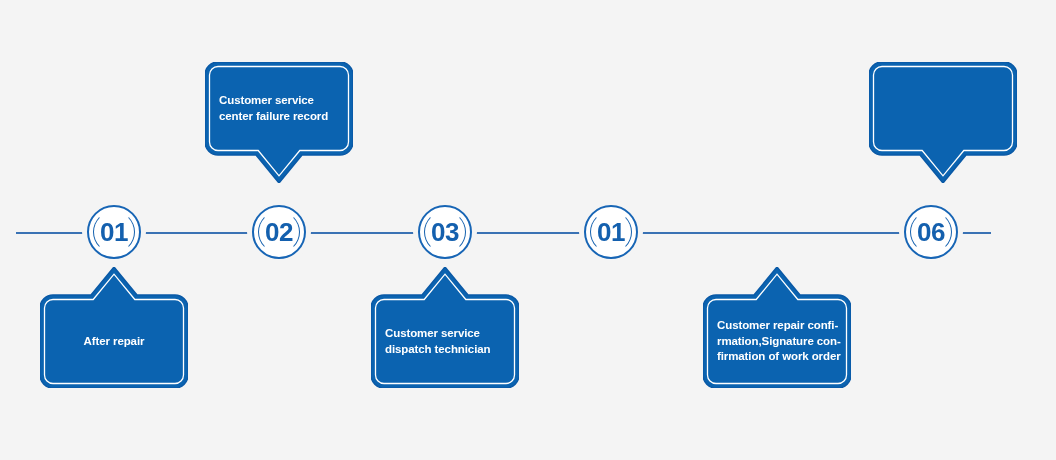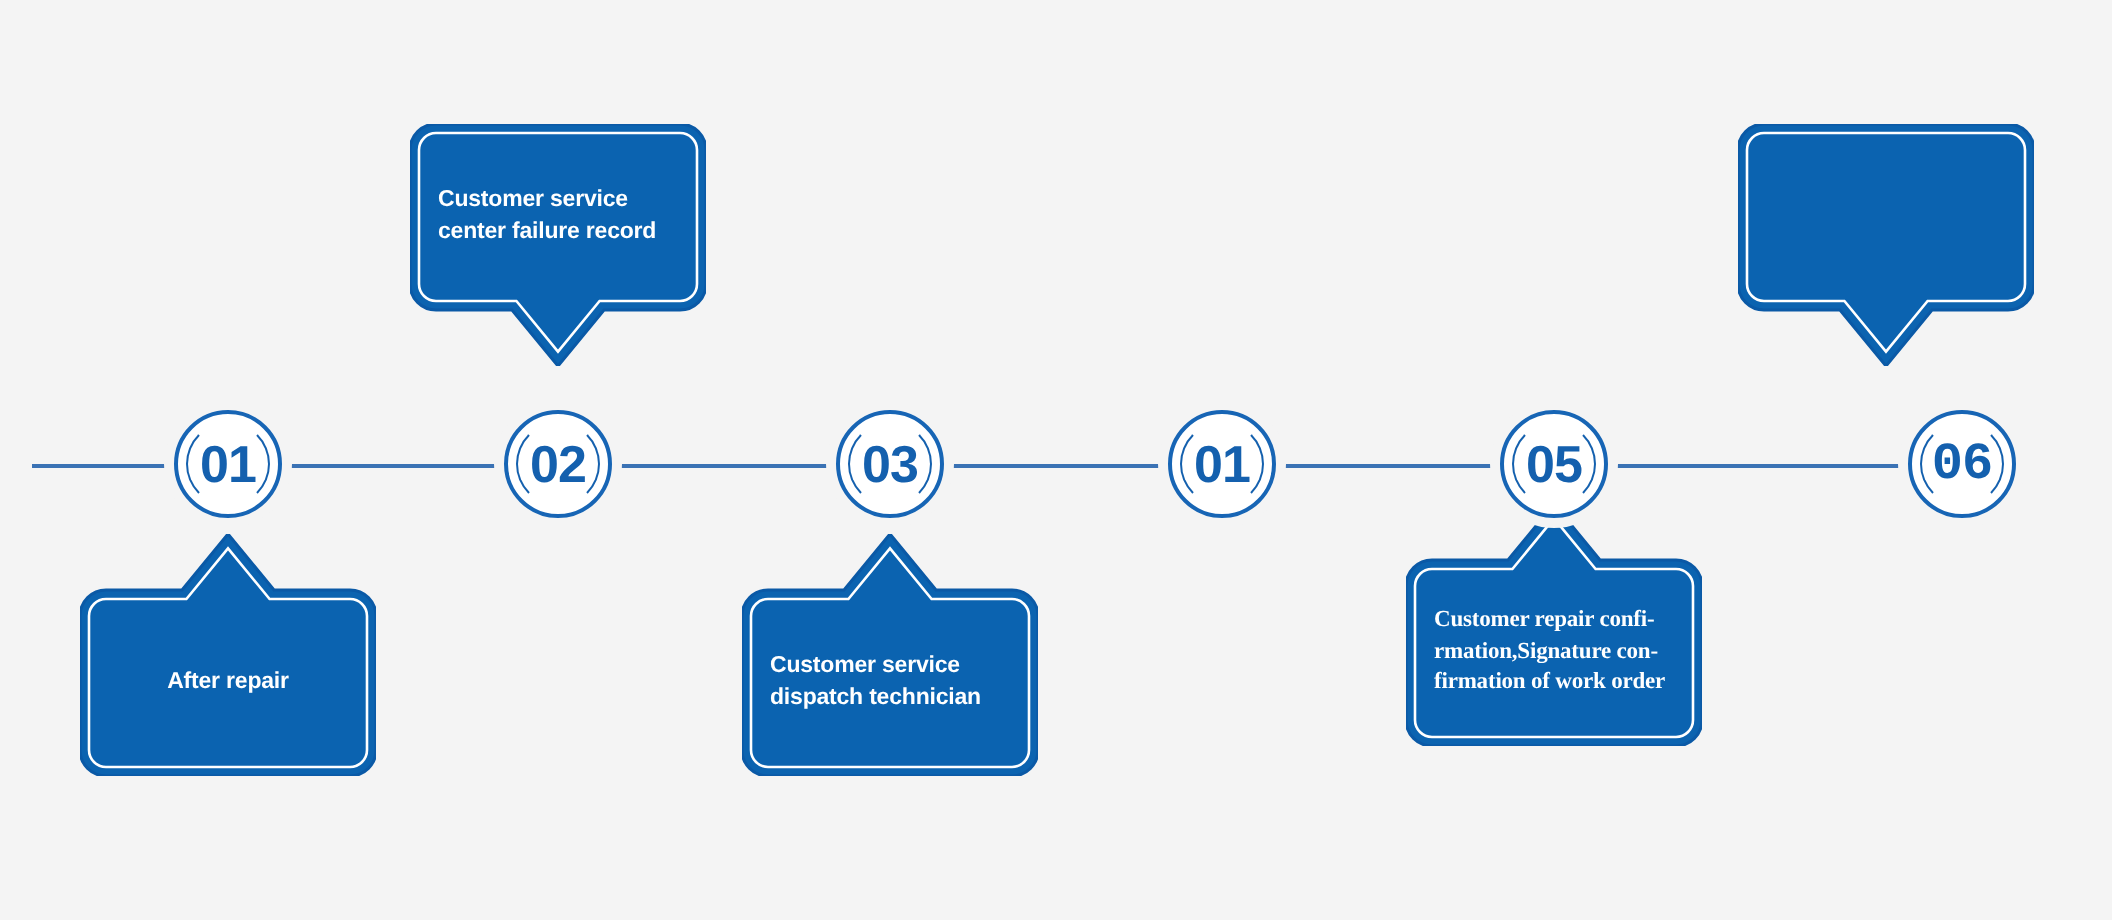--- a/index.html
+++ b/index.html
@@ -77,21 +77,21 @@
   <div class="bubble below" style="left:371px;top:267px;">
     <svg width="148" height="121" viewBox="0 0 148 121">
       <path d="M13,28 H51 L74,0 L97,28 H135 A13,13 0 0 1 148,41 V108 A13,13 0 0 1 135,121 H13 A13,13 0 0 1 0,108 V41 A13,13 0 0 1 13,28 Z" fill="#0b63b0" stroke="#0a59a6" stroke-width="1.5"></path>
       <path d="M13,32.5 H53.2 L74,7.2 L94.8,32.5 H135 A8.5,8.5 0 0 1 143.5,41 V108 A8.5,8.5 0 0 1 135,116.5 H13 A8.5,8.5 0 0 1 4.5,108 V41 A8.5,8.5 0 0 1 13,32.5 Z" fill="none" stroke="#ffffff" stroke-width="1.3"></path>
     </svg>
     <div class="bubble-text">Customer service
 dispatch technician</div>
   </div>
 
 
-  <div class="bubble below" style="left:703px;top:252px;font-family:Liberation Serif, serif;">
+  <div class="bubble below" style="left:703px;top:267px;">
     <svg width="148" height="121" viewBox="0 0 148 121">
       <path d="M13,28 H51 L74,0 L97,28 H135 A13,13 0 0 1 148,41 V108 A13,13 0 0 1 135,121 H13 A13,13 0 0 1 0,108 V41 A13,13 0 0 1 13,28 Z" fill="#0b63b0" stroke="#0a59a6" stroke-width="1.5"></path>
       <path d="M13,32.5 H53.2 L74,7.2 L94.8,32.5 H135 A8.5,8.5 0 0 1 143.5,41 V108 A8.5,8.5 0 0 1 135,116.5 H13 A8.5,8.5 0 0 1 4.5,108 V41 A8.5,8.5 0 0 1 13,32.5 Z" fill="none" stroke="#ffffff" stroke-width="1.3"></path>
     </svg>
     <div class="bubble-text">Customer repair confi-
 rmation,Signature con-
 firmation of work order</div>
   </div>
 
   <div class="bubble above" style="left:869px;top:62px;">
@@ -110,22 +110,18 @@
     <span class="num">02</span>
   </div>
   <div class="node" style="left:418px;">
     <span class="inner-arcs"></span>
     <span class="num">03</span>
   </div>
   <div class="node" style="left:584px;">
     <span class="inner-arcs"></span>
     <span class="num">01</span>
   </div>
-  <div class="node" style="left:750px;">
-    <span class="inner-arcs"></span>
-    <span class="num">05</span>
-  </div>
-  <div class="node" style="left:954px;font-family:Liberation Mono, monospace;">
+  <div class="node" style="left:904px;">
     <span class="inner-arcs"></span>
     <span class="num">06</span>
   </div>
 
 </div>
 
 </body></html>

